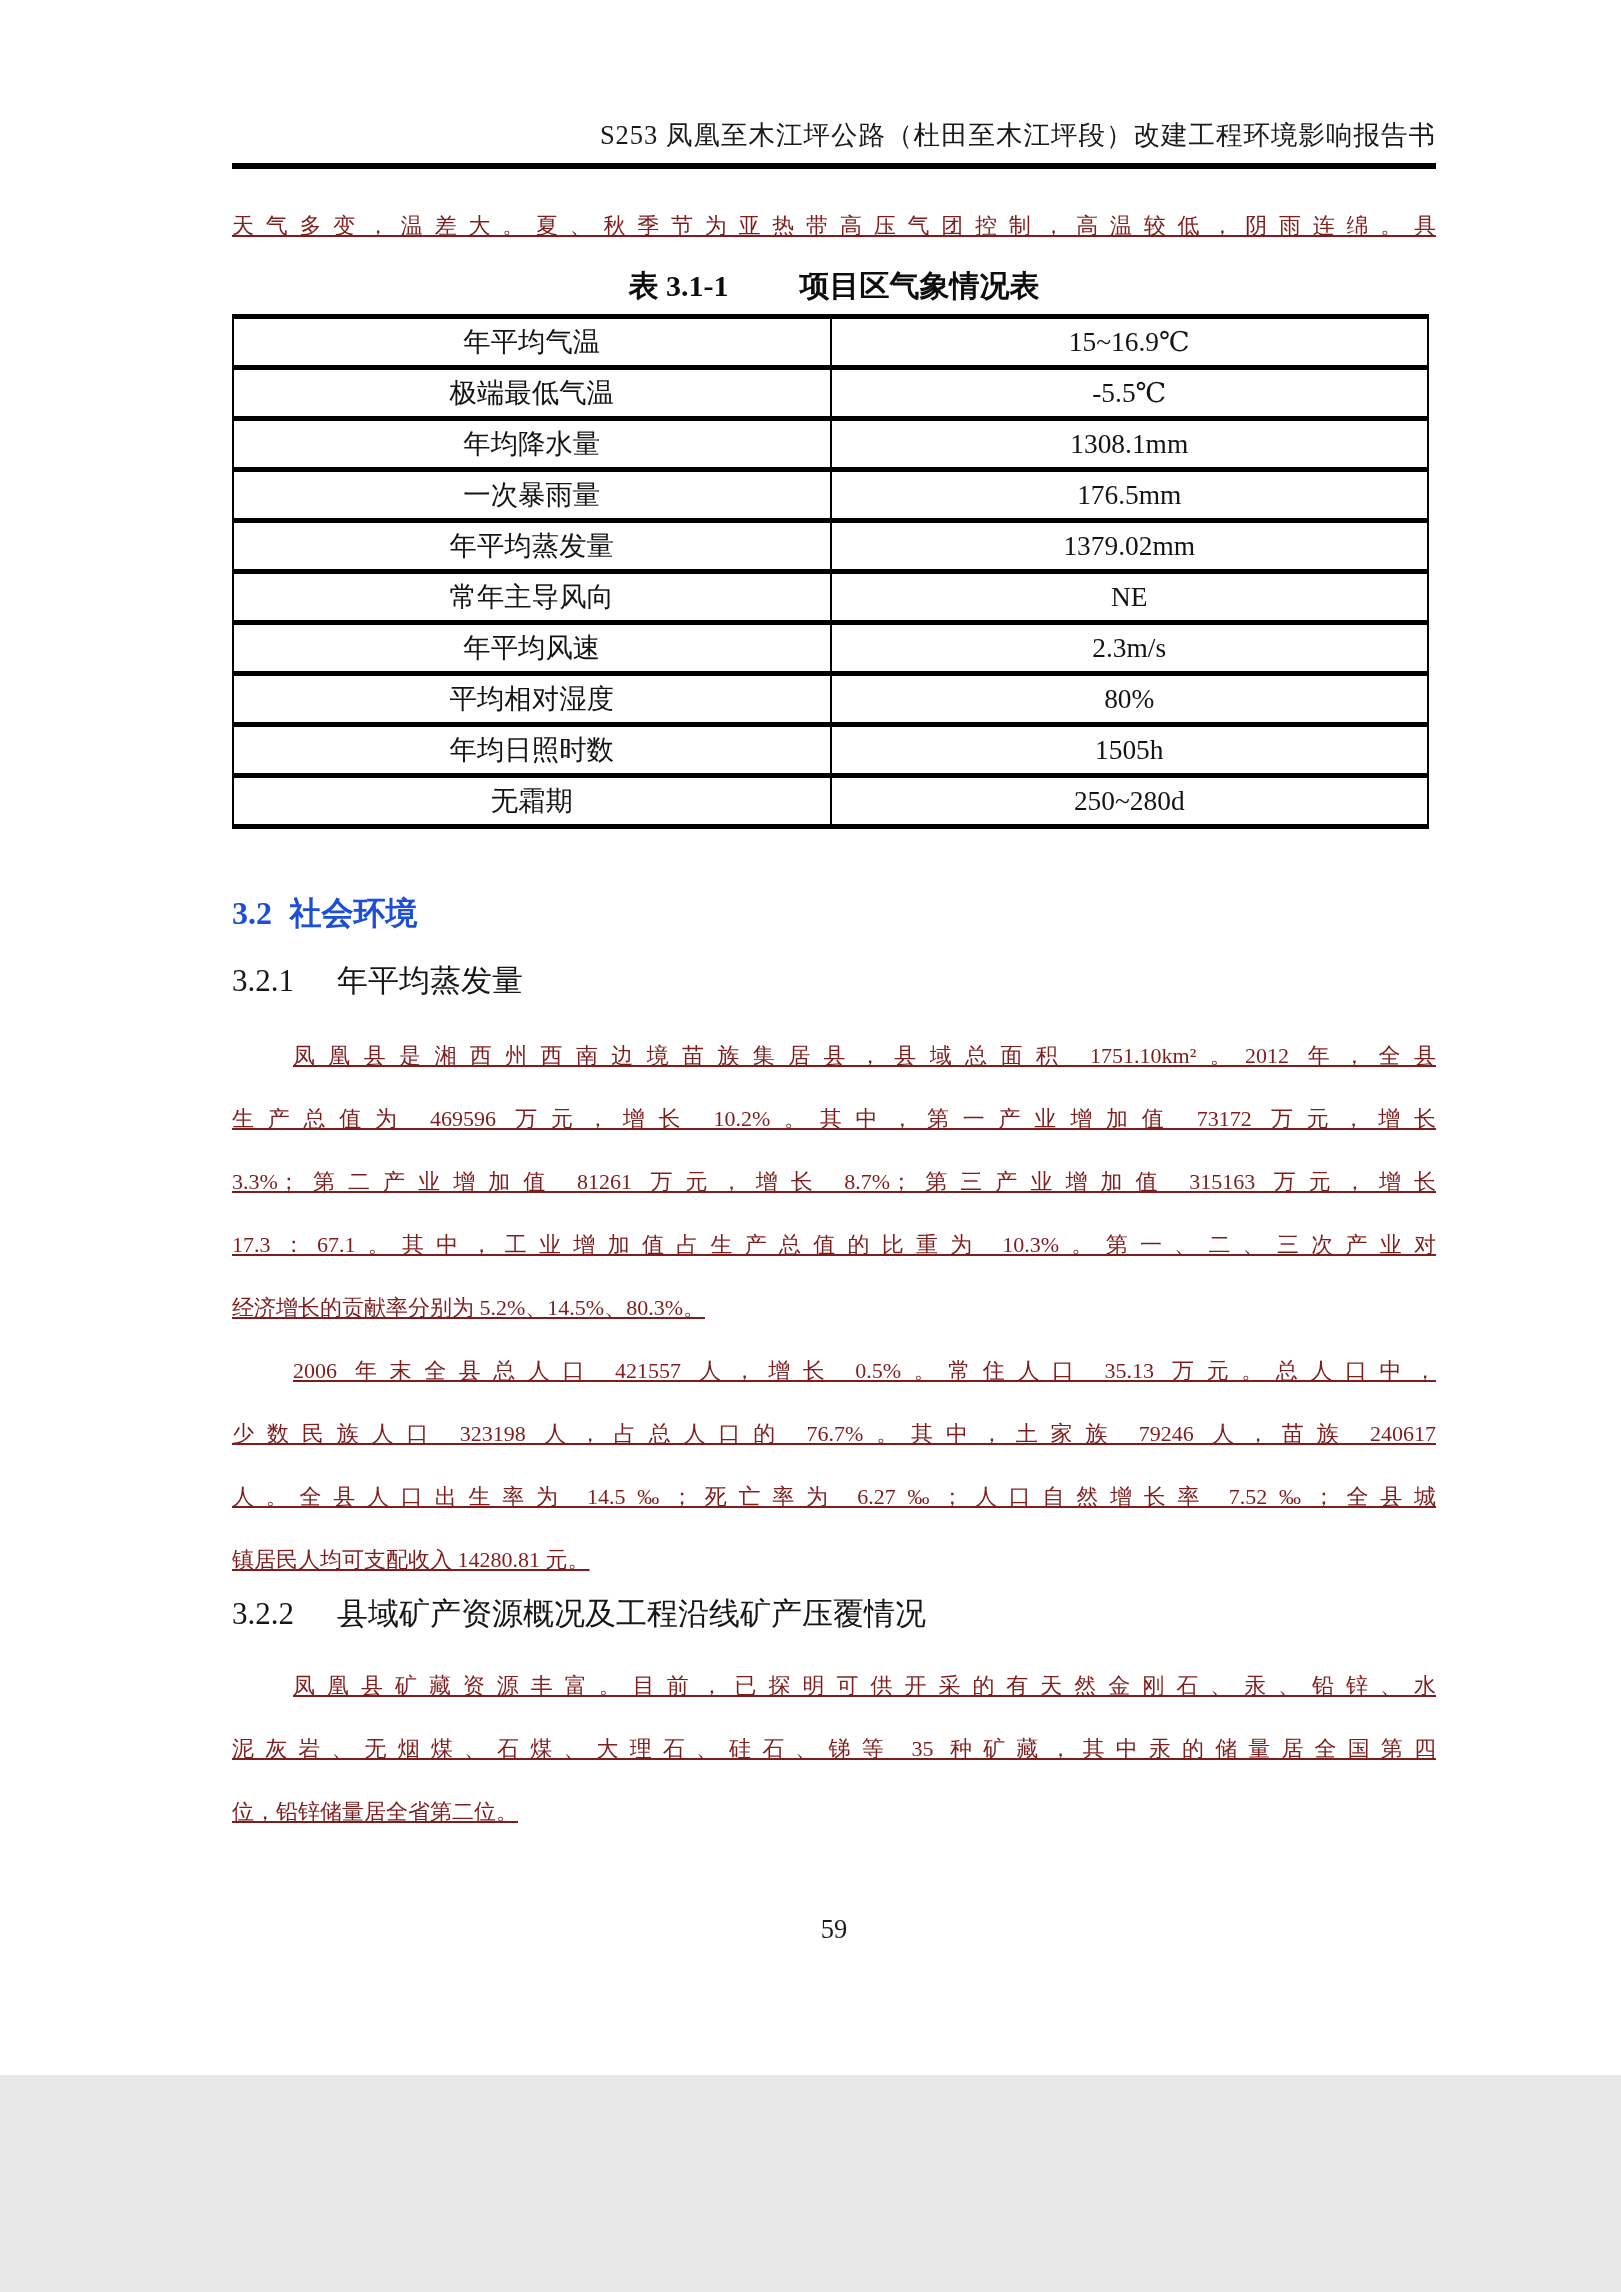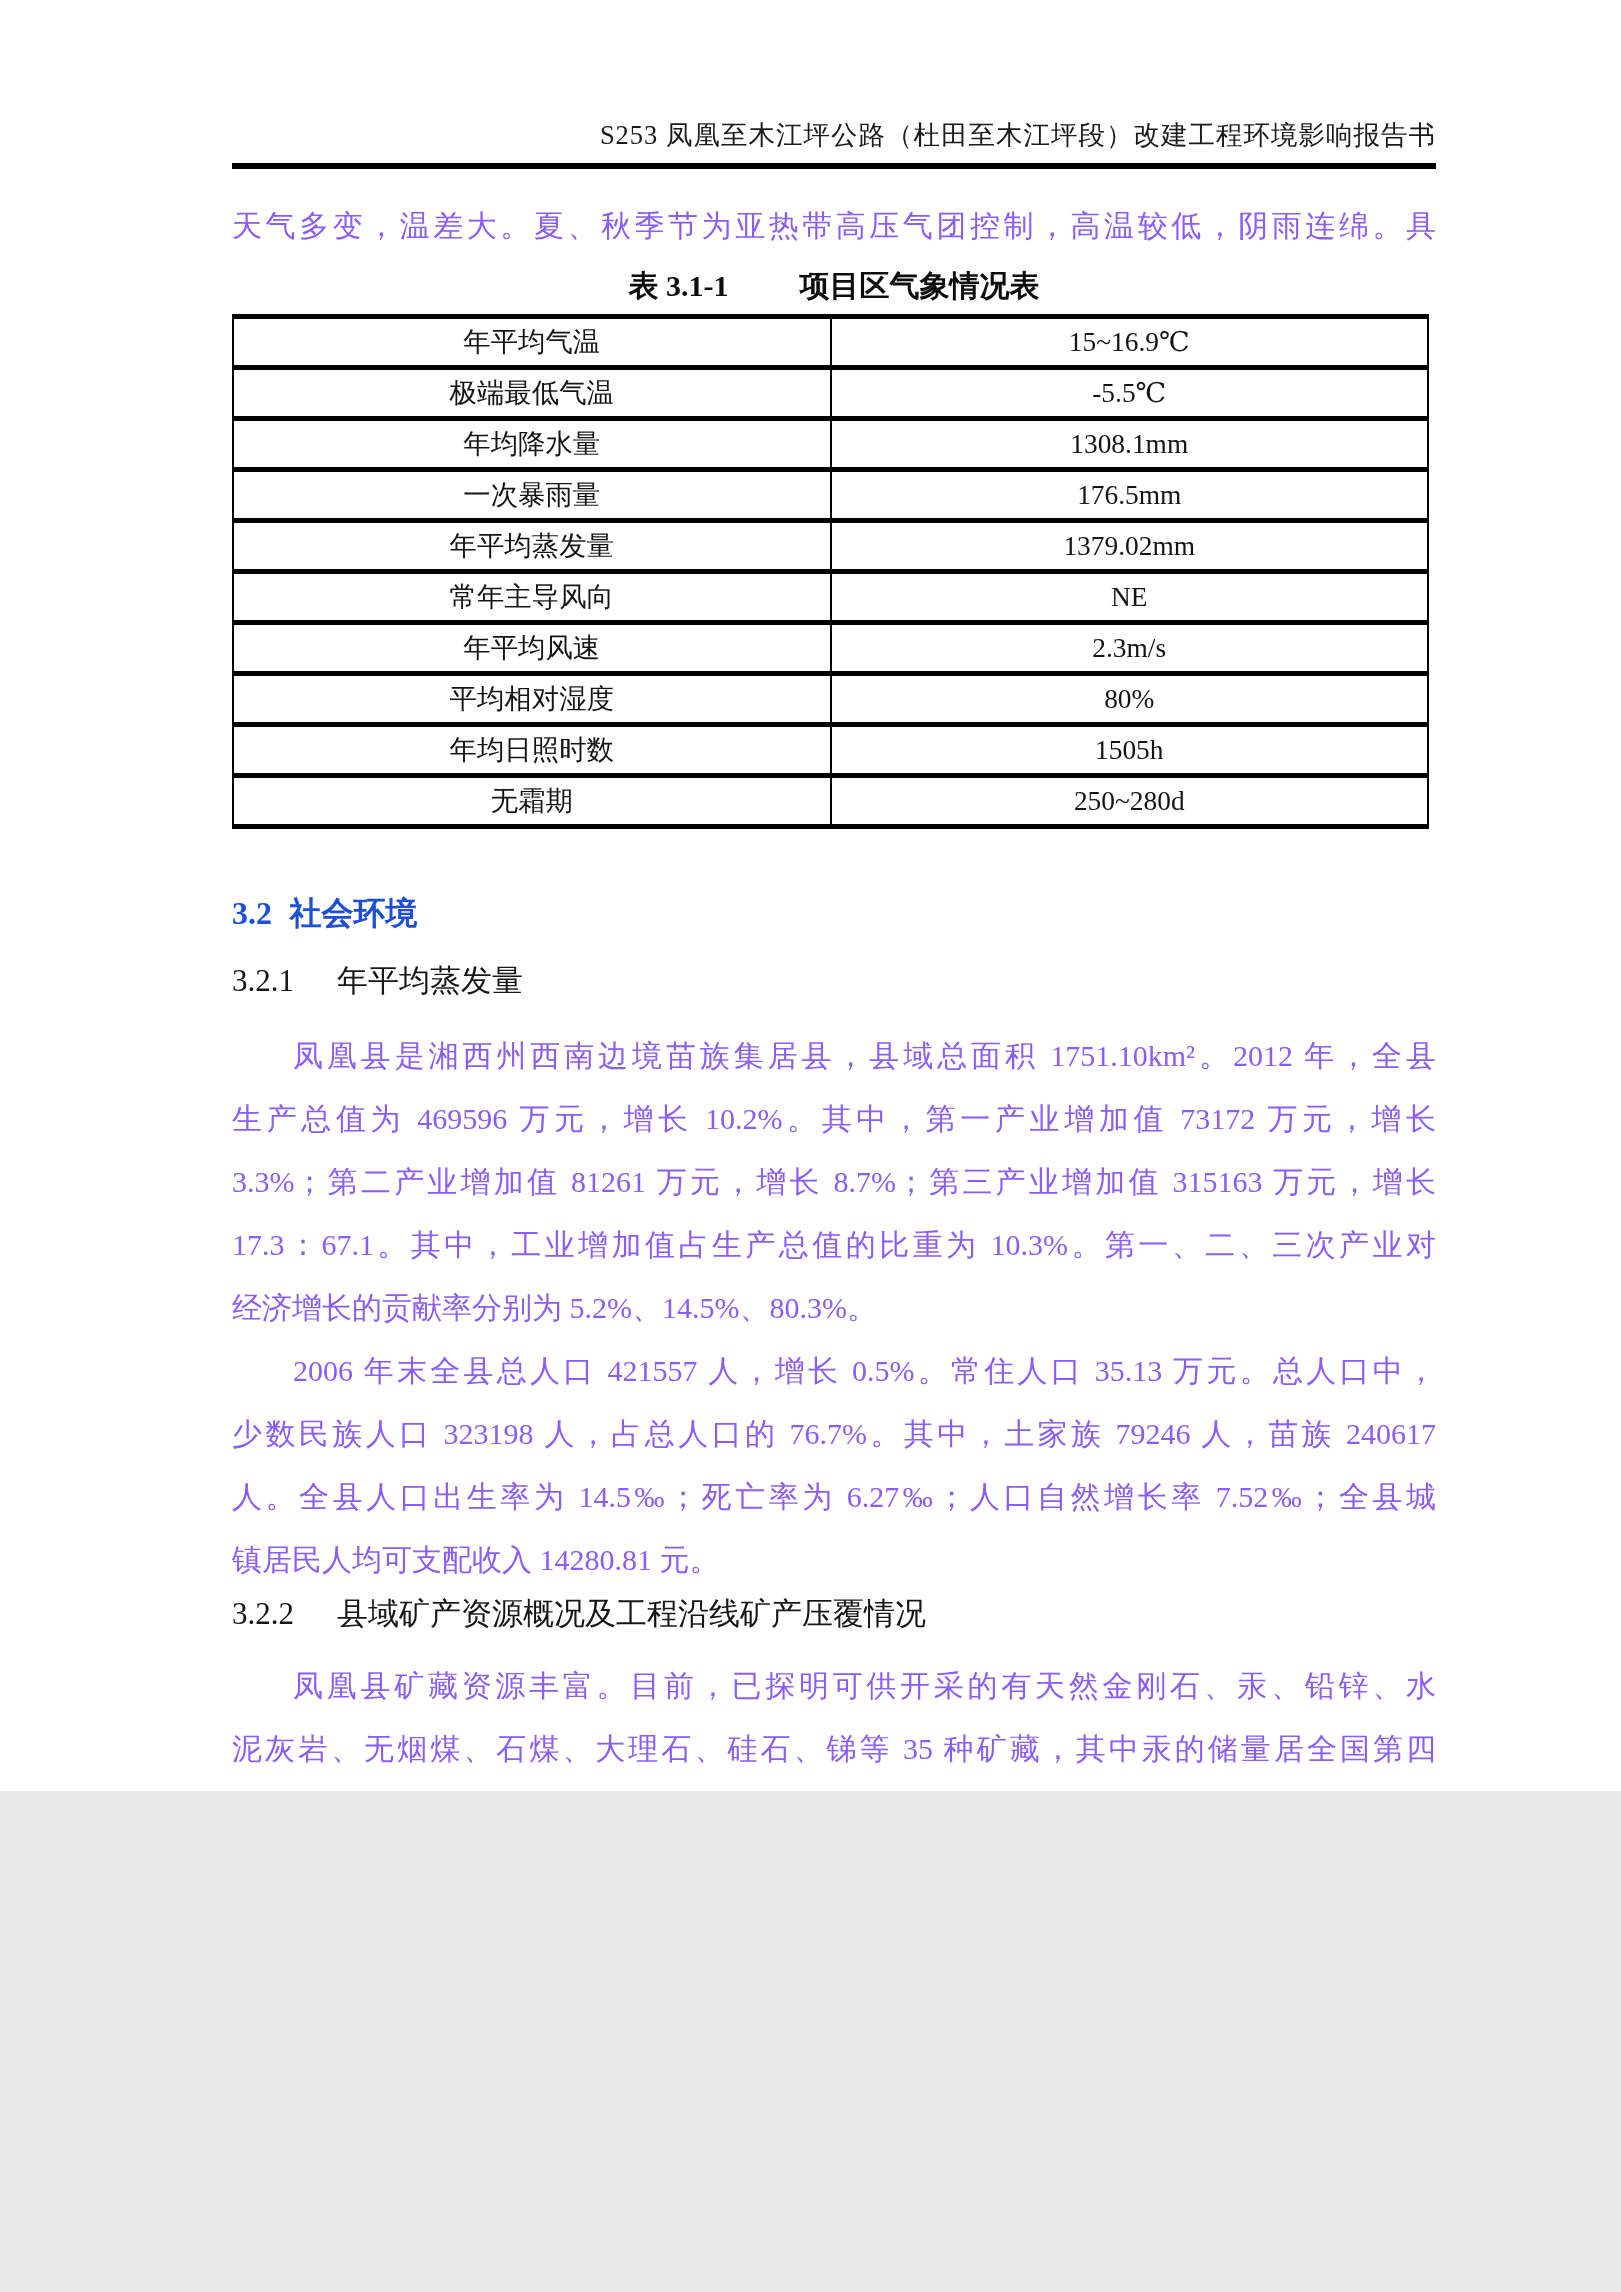--- a/index.html
+++ b/index.html
@@ -1,19 +1,19 @@
 <!DOCTYPE html>
 <html><head>
 <meta charset="utf-8">
 <style>
   * { margin:0; padding:0; box-sizing:border-box; }
   html,body { background:#e8e8e8; }
   .page {
     position:relative;
-    width:1621px; height:1791px;
+    width:1621px; height:2075px;
     background:#ffffff;
     font-family:"Liberation Serif","DejaVu Serif",serif;
     color:#111;
     overflow:hidden;
   }
   .content {
     position:absolute;
     left:232px; top:0;
     width:1204px;
   }
@@ -24,26 +24,27 @@
     line-height:35px;
     letter-spacing:1px;
     color:#1a1a1a;
   }
   .head-rule {
     margin-top:9.8px;
     height:5.9px;
     background:#000;
   }
   .bodyline {
-    font-size:30px;
+    font-size:22px;
     height:63px;
     line-height:63px;
     overflow:hidden;
     white-space:nowrap;
-    color:#8b5cf6;
+    color:#7f1d1d;
+    text-decoration:underline;
   }
   .bodyline.just {
     white-space:normal;
     text-align:justify;
     text-align-last:justify;
   }
   .bodyline.indent { text-indent:61px; }
   .intro { margin-top:25.5px; }
   .tbl-caption {
     height:57px; line-height:57px;

